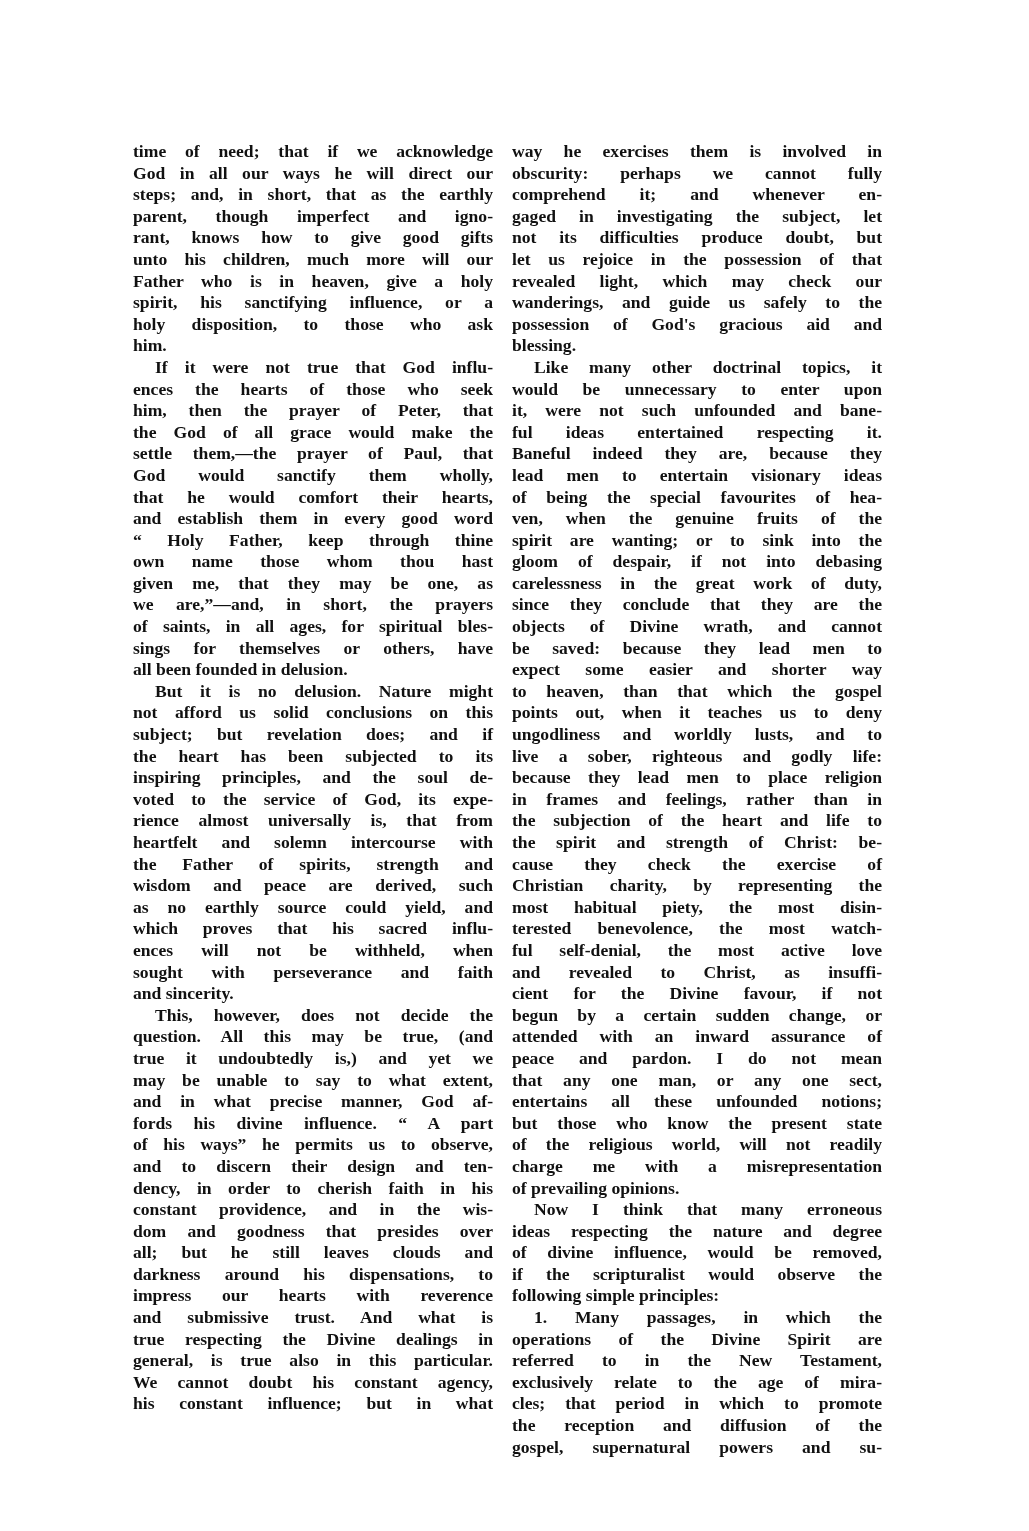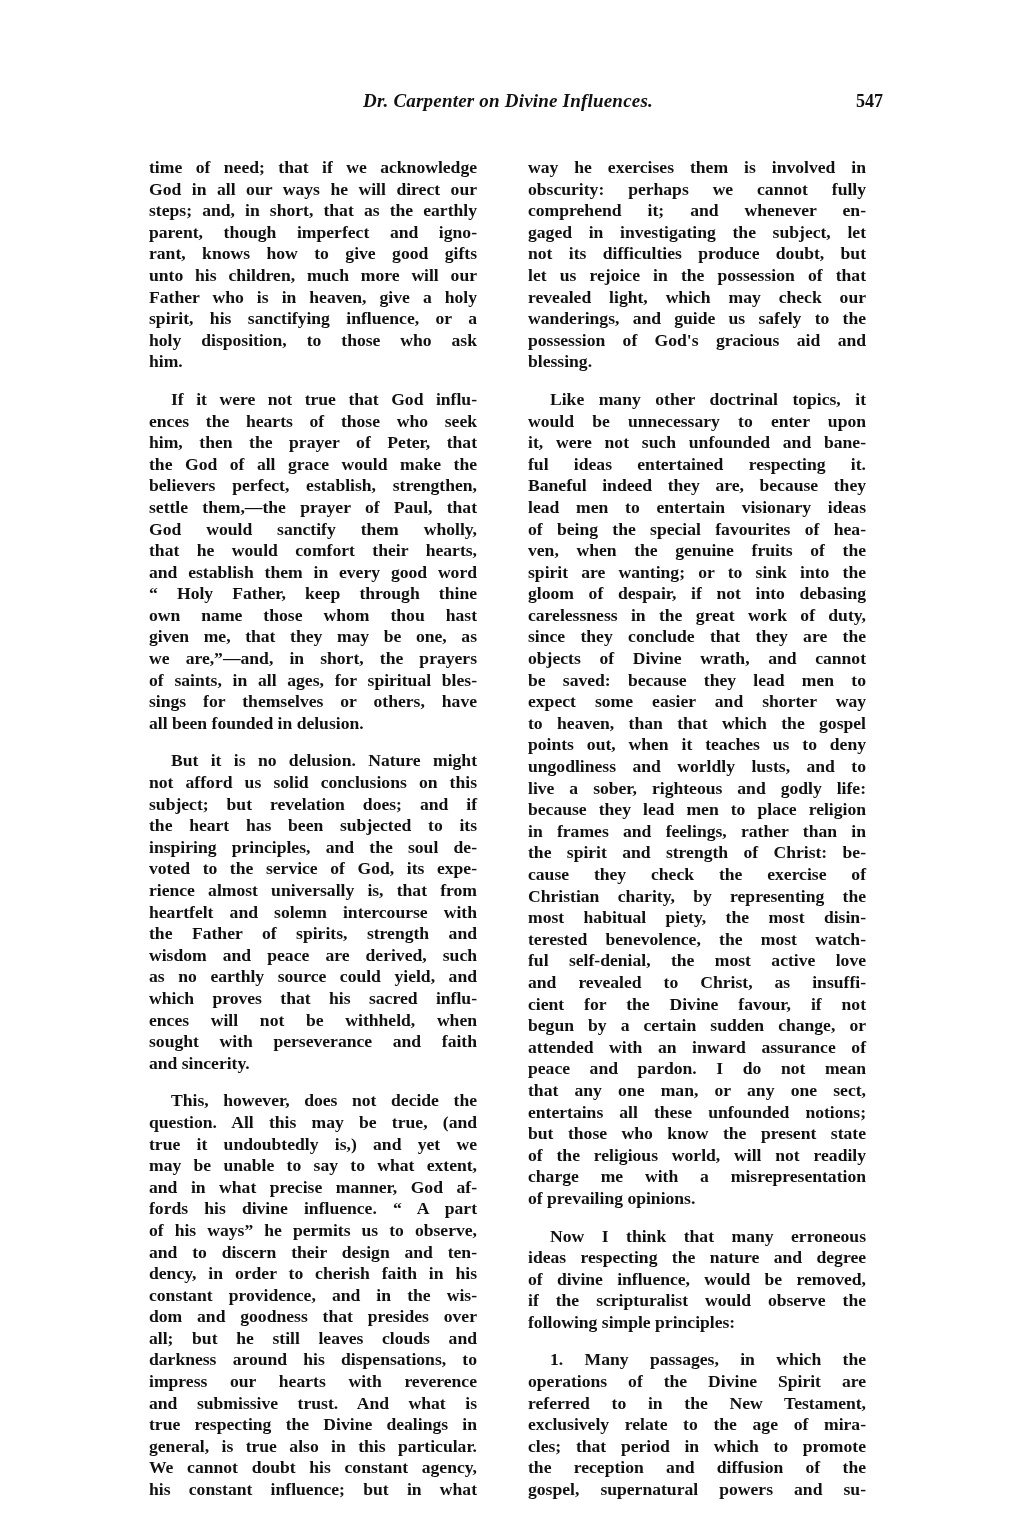--- a/index.html
+++ b/index.html
@@ -50,64 +50,59 @@
       top: 141px;
       font-size: 17.6px;
       line-height: 21.6px;
       font-weight: bold;
       text-align: justify;
       hyphens: none;
     }
     .col-left { left: 133px; width: 360px; }
     .col-right { left: 512px; width: 370px; }
     .para {
-      margin: 16px;
+      margin: 0;
       white-space: normal;
     }
     .line {
       display: block;
       text-align: justify;
       text-align-last: justify;
       white-space: nowrap;
       height: 21.6px;
       overflow: visible;
     }
     .line.last {
       text-align-last: left;
     }
     .indent { text-indent: 22px; }
   </style>
 </head>
 <body>
 
 <div class="page">
-  <div class="running-head">
-    <div class="running-title">Dr. Carpenter on Divine Influences.</div>
-    <div class="page-number">547</div>
-  </div>
 
   <div class="column col-left" id="col-0">
       <div class="para">
         <span class="line">time of need; that if we acknowledge</span>
         <span class="line">God in all our ways he will direct our</span>
         <span class="line">steps; and, in short, that as the earthly</span>
         <span class="line">parent, though imperfect and igno-</span>
         <span class="line">rant, knows how to give good gifts</span>
         <span class="line">unto his children, much more will our</span>
         <span class="line">Father who is in heaven, give a holy</span>
         <span class="line">spirit, his sanctifying influence, or a</span>
         <span class="line">holy disposition, to those who ask</span>
         <span class="line last">him.</span>
       </div>
       <div class="para">
         <span class="line indent">If it were not true that God influ-</span>
         <span class="line">ences the hearts of those who seek</span>
         <span class="line">him, then the prayer of Peter, that</span>
         <span class="line">the God of all grace would make the</span>
-        <span class="line">believers perfect, establish, strengthen,</span>
         <span class="line">settle them,—the prayer of Paul, that</span>
         <span class="line">God would sanctify them wholly,</span>
         <span class="line">that he would comfort their hearts,</span>
         <span class="line">and establish them in every good word</span>
         <span class="line">“ Holy Father, keep through thine</span>
         <span class="line">own name those whom thou hast</span>
         <span class="line">given me, that they may be one, as</span>
         <span class="line">we are,”—and, in short, the prayers</span>
         <span class="line">of saints, in all ages, for spiritual bles-</span>
         <span class="line">sings for themselves or others, have</span>
@@ -180,20 +175,21 @@
         <span class="line">since they conclude that they are the</span>
         <span class="line">objects of Divine wrath, and cannot</span>
         <span class="line">be saved: because they lead men to</span>
         <span class="line">expect some easier and shorter way</span>
         <span class="line">to heaven, than that which the gospel</span>
         <span class="line">points out, when it teaches us to deny</span>
         <span class="line">ungodliness and worldly lusts, and to</span>
         <span class="line">live a sober, righteous and godly life:</span>
         <span class="line">because they lead men to place religion</span>
         <span class="line">in frames and feelings, rather than in</span>
+        <span class="line">the subjection of the heart and life to</span>
         <span class="line">the spirit and strength of Christ: be-</span>
         <span class="line">cause they check the exercise of</span>
         <span class="line">Christian charity, by representing the</span>
         <span class="line">most habitual piety, the most disin-</span>
         <span class="line">terested benevolence, the most watch-</span>
         <span class="line">ful self-denial, the most active love</span>
         <span class="line">and revealed to Christ, as insuffi-</span>
         <span class="line">cient for the Divine favour, if not</span>
         <span class="line">begun by a certain sudden change, or</span>
         <span class="line">attended with an inward assurance of</span>

